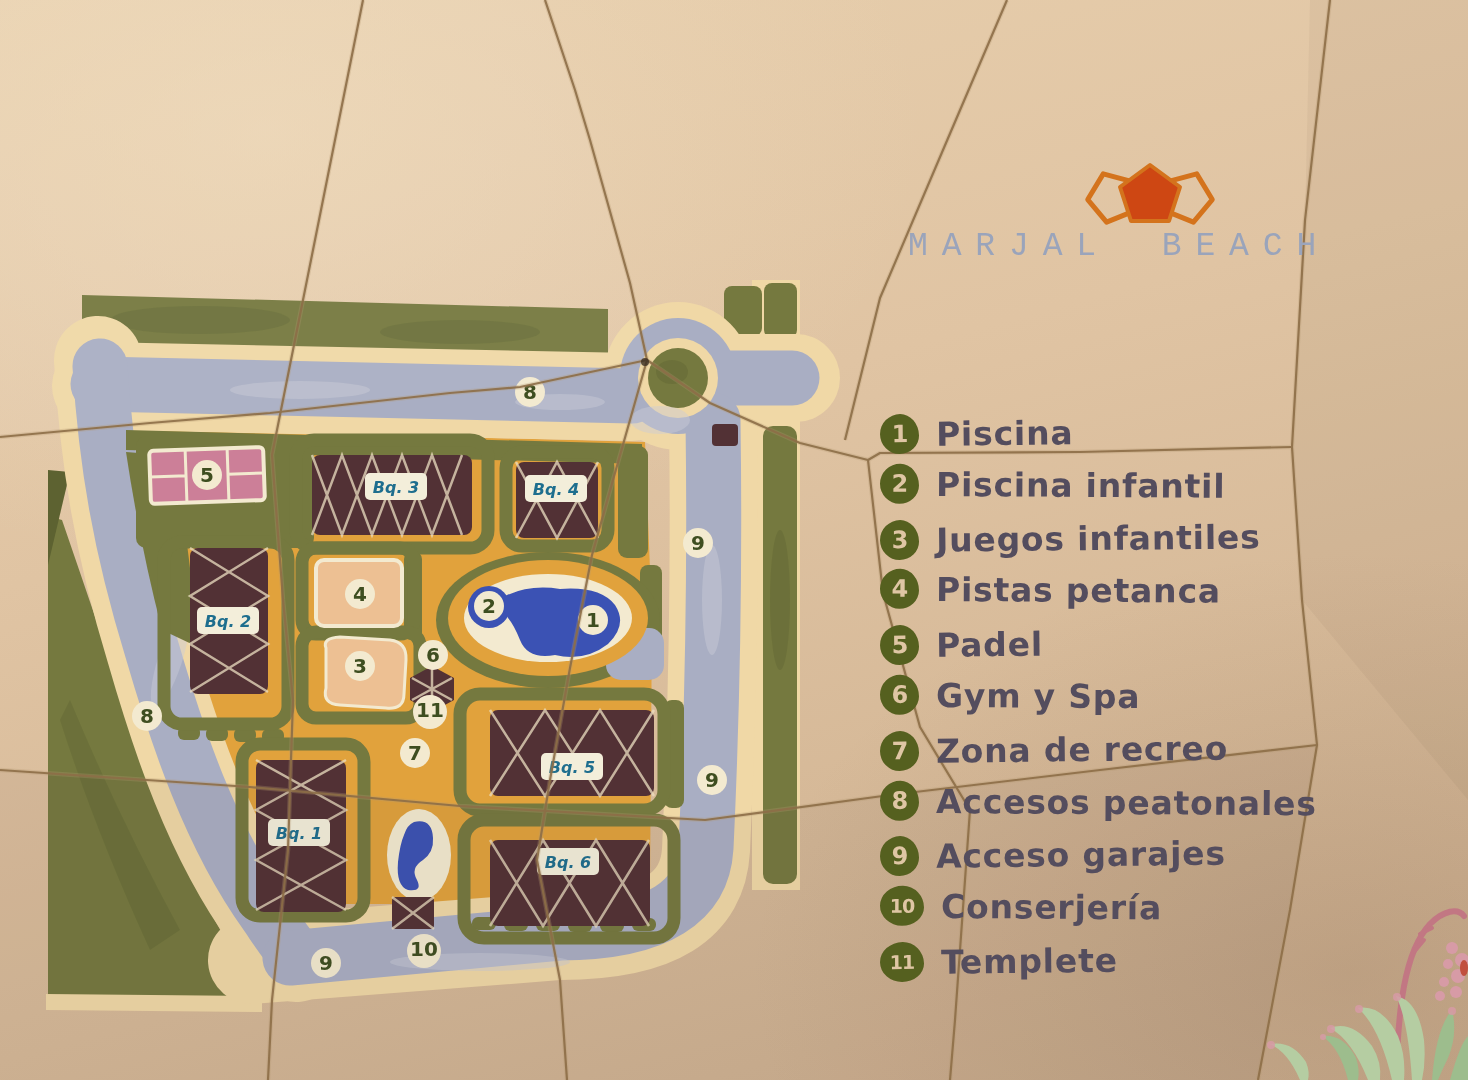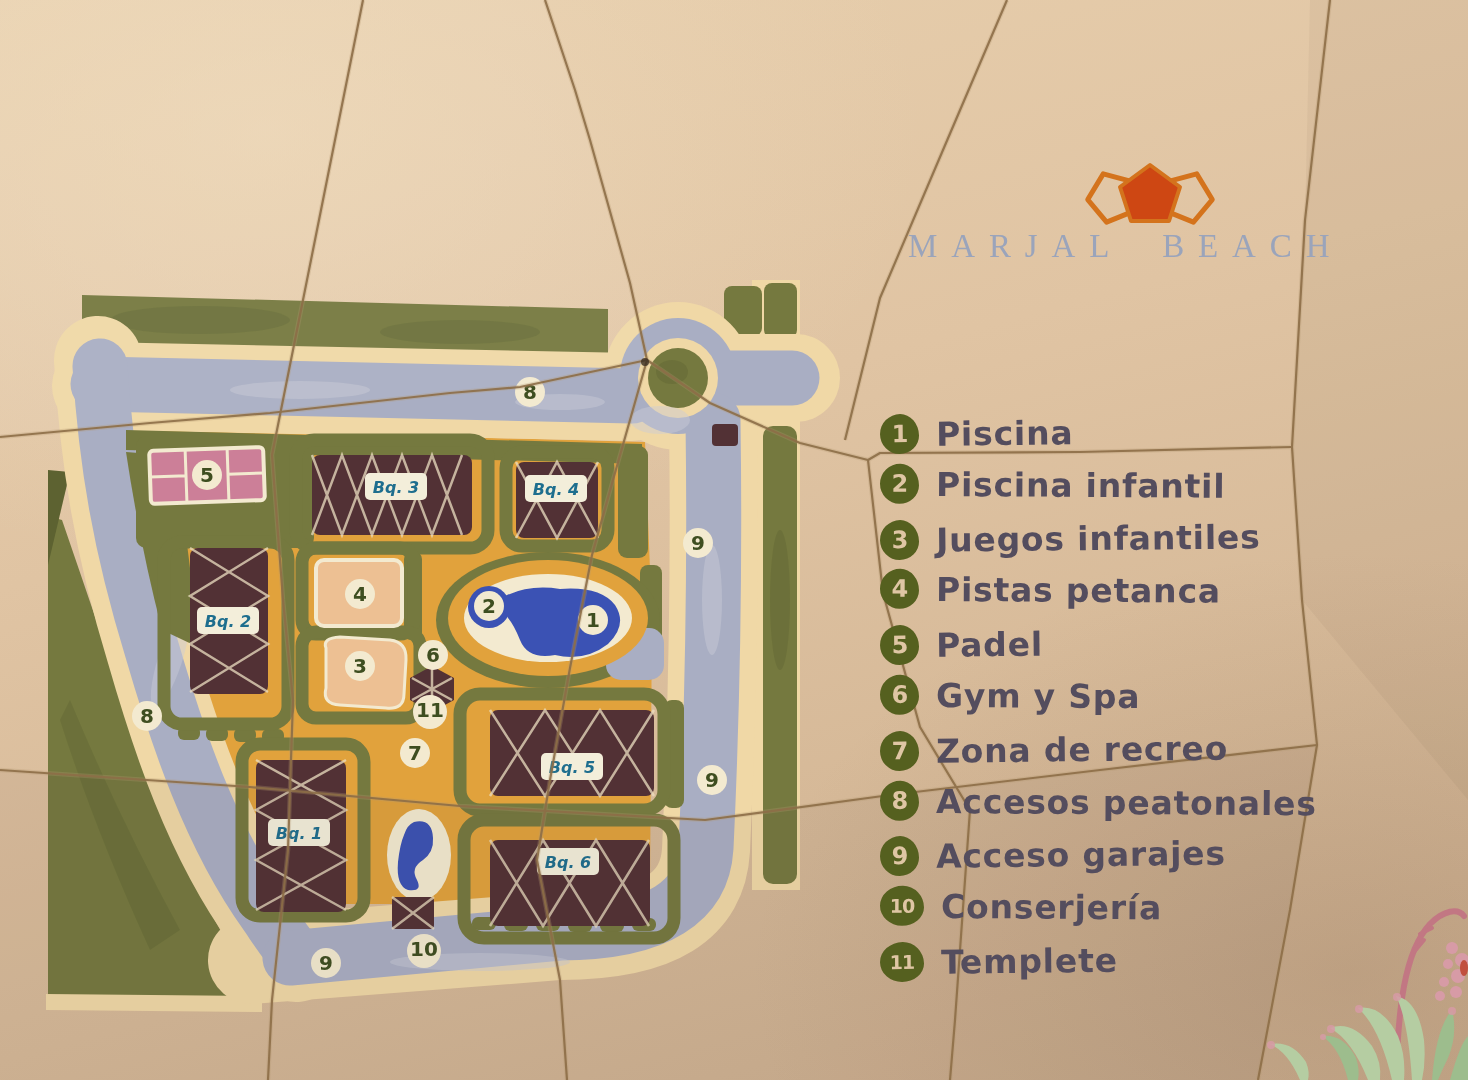--- a/index.html
+++ b/index.html
@@ -24,21 +24,21 @@
   .crack       { stroke:var(--grout); stroke-width:2.2; fill:none; opacity:.9; stroke-linejoin:round; }
   .crack-soft  { stroke:#b39871; stroke-width:4.5; fill:none; opacity:.28; stroke-linejoin:round; }
   .marker-circle { fill:var(--markerBg); }
   .marker-num  { font-family:"DejaVu Sans",sans-serif; font-weight:700; font-size:20px; fill:var(--markerText); text-anchor:middle; }
   .bldg-label-box { fill:var(--labelBox); }
   .bldg-label-text { font-family:"DejaVu Sans",sans-serif; font-weight:700; font-size:16px; fill:var(--labelText); text-anchor:middle; font-style:italic; }
 
   
   .brand {
     position:absolute; left:908px; top:228px; width:500px;
-    font-family:Liberation Serif, serif;
+    font-family:Liberation Mono, monospace;
     font-size:33px; color:var(--brandText);
     letter-spacing:.42em; word-spacing:.55em; white-space:nowrap;
   }
 
   
   #legend { position:absolute; left:880px; top:406px; display:flex; flex-direction:column; }
   .legend-row { display:flex; align-items:center; height:52.8px; gap:17px; }
   .legend-row:nth-child(odd)  { transform:rotate(-.6deg); }
   .legend-row:nth-child(even) { transform:rotate(.35deg); }
   .badge {

